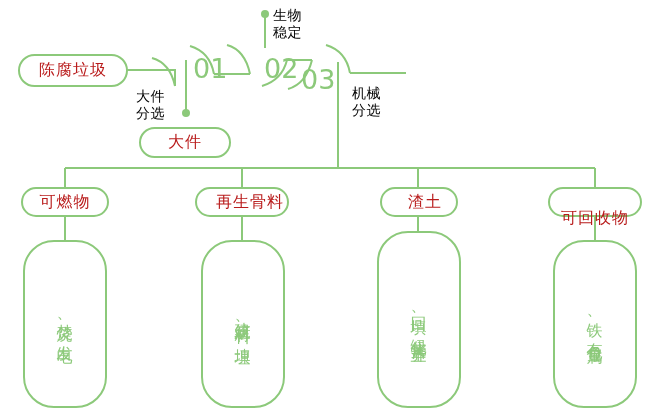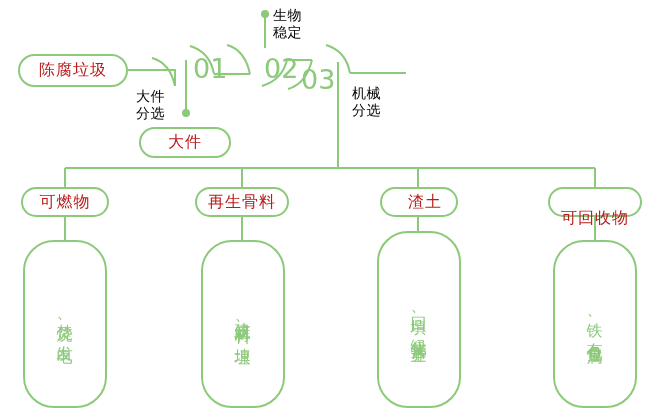--- a/index.html
+++ b/index.html
@@ -123,21 +123,21 @@
   <div>分选</div>
 </div>
 
 <div class="pill" style="left:140px;top:128px;width:90px;height:29px;">
   <span class="pill-txt">大件</span>
 </div>
 
 <div class="pill" style="left:22px;top:188px;width:86px;height:28px;border-radius:13px;">
   <span class="pill-txt">可燃物</span>
 </div>
-<div class="pill" style="left:196px;top:188px;width:92px;height:28px;">
+<div class="pill" style="left:196px;top:188px;width:92px;height:28px;padding-left:8px;">
   <span class="pill-txt">再生骨料</span>
 </div>
 <div class="pill" style="left:381px;top:188px;width:88px;height:28px;">
   <span class="pill-txt">渣土</span>
 </div>
 <div class="pill" style="left:549px;top:204px;width:92px;height:28px;">
   <span class="pill-txt">可回收物</span>
 </div>
 
 <div class="vbox" style="left:24px;top:241px;width:82px;height:166px;">

